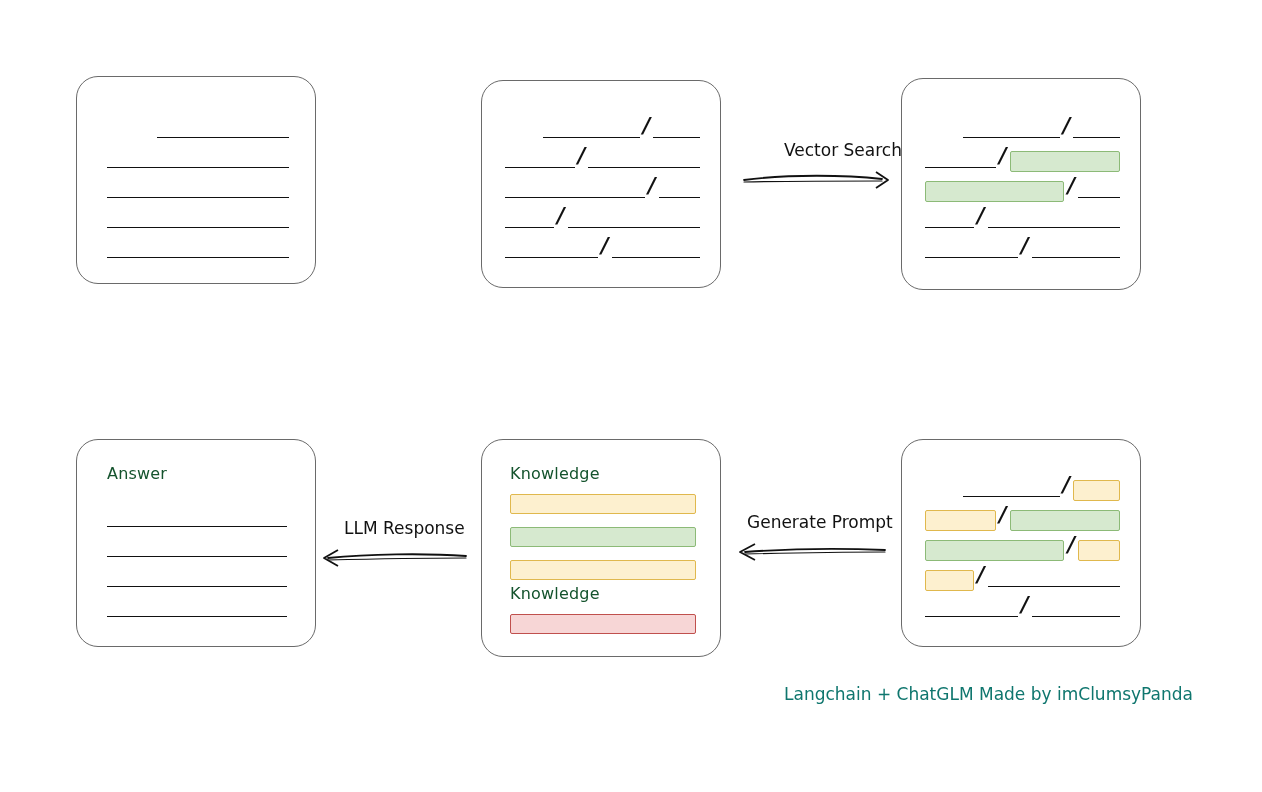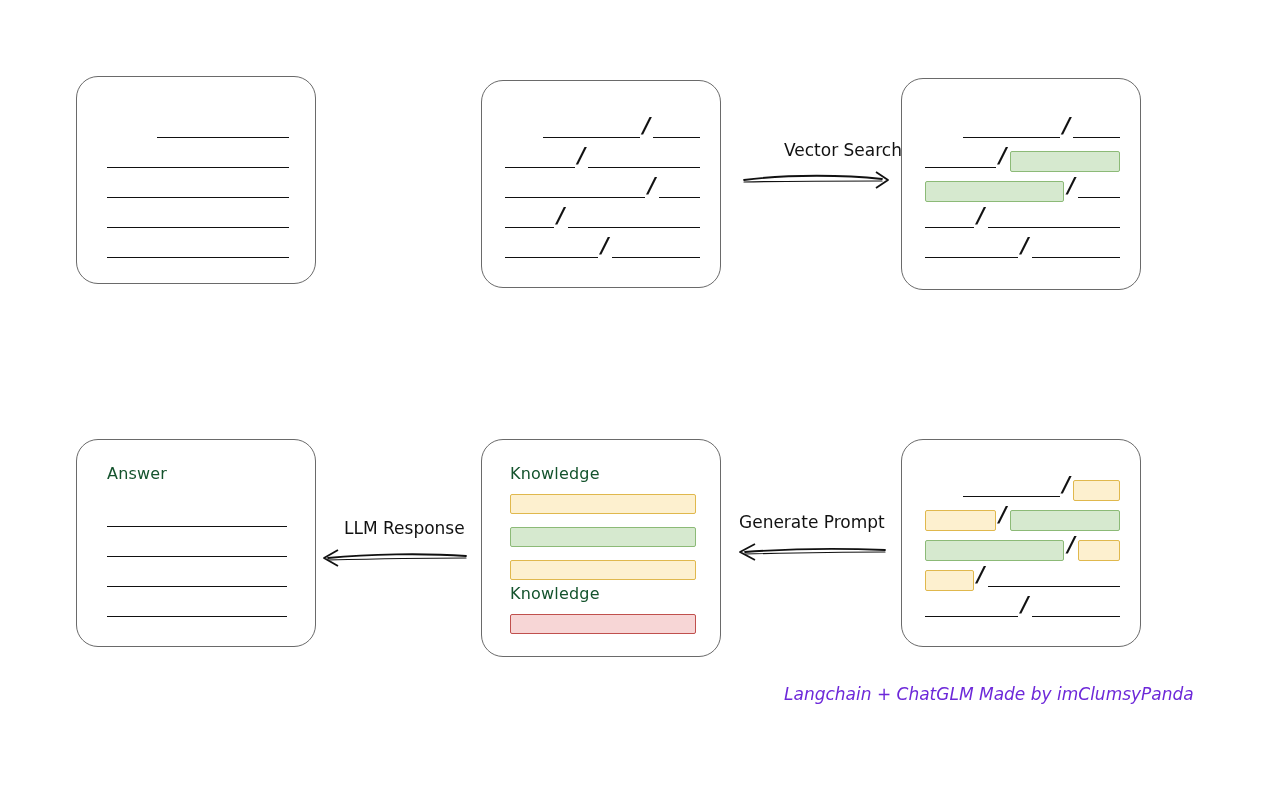--- a/index.html
+++ b/index.html
@@ -97,22 +97,21 @@
   .arrow-label {
     position: absolute;
     font-size: 17px;
     white-space: nowrap;
     color: #111;
   }
   .footer-note {
     position: absolute;
     font-size: 17px;
     white-space: nowrap;
-    color: #6d28d9;
-    font-style: italic;
+    color: #0f766e;
   }
   svg { display: block; overflow: visible; }
 </style>
 </head>
 <body>
 
 <div id="canvas">
 
   <div class="note-box" style="left:76px; top:76px; width:240px; height:208px;">
     <div class="rows" style="top:36px; left:30px; right:26px;">
@@ -242,21 +241,21 @@
         <div class="bar" style="width: 186px; margin-top: 13px; background: rgb(214, 233, 207); border: 1.4px solid rgb(140, 186, 119);"></div>
         <div class="bar" style="width: 186px; margin-top: 13px; background: rgb(253, 240, 207); border: 1.4px solid rgb(224, 184, 77);"></div>
       </div>
     <div class="box-label" style="left:28px; top:144px;">Knowledge</div>
     <div style="position:absolute; left:28px; top:174px;">
         <div class="bar" style="width: 186px; margin-top: 0px; background: rgb(247, 214, 214); border: 1.4px solid rgb(192, 80, 77);"></div>
       </div>
   </div>
 
   <div class="arrow-wrap" style="left:735px; top:512px; width:155px; height:52px;">
-    <div class="arrow-label" style="left:4px; top:0px;">Generate Prompt</div>
+    <div class="arrow-label" style="left:12px; top:0px;">Generate Prompt</div>
     <svg width="155" height="30" style="position:absolute; left:0; top:28px;">
       <path d="M150,10 C106,8 50,9 10,12" fill="none" stroke="#111" stroke-width="1.8" stroke-linecap="round"></path>
       <path d="M150,12 C106,12 50,13 10,14" fill="none" stroke="#111" stroke-width="1.1" stroke-linecap="round"></path>
       <path d="M20,4 L5,12 L20,20" fill="none" stroke="#111" stroke-width="1.8" stroke-linejoin="round"></path>
     </svg>
   </div>
 
   <div class="note-box" style="left:901px; top:439px; width:240px; height:208px;">
     <div class="rows" style="top:32px; left:23px; right:20px;">
         <div class="row">

